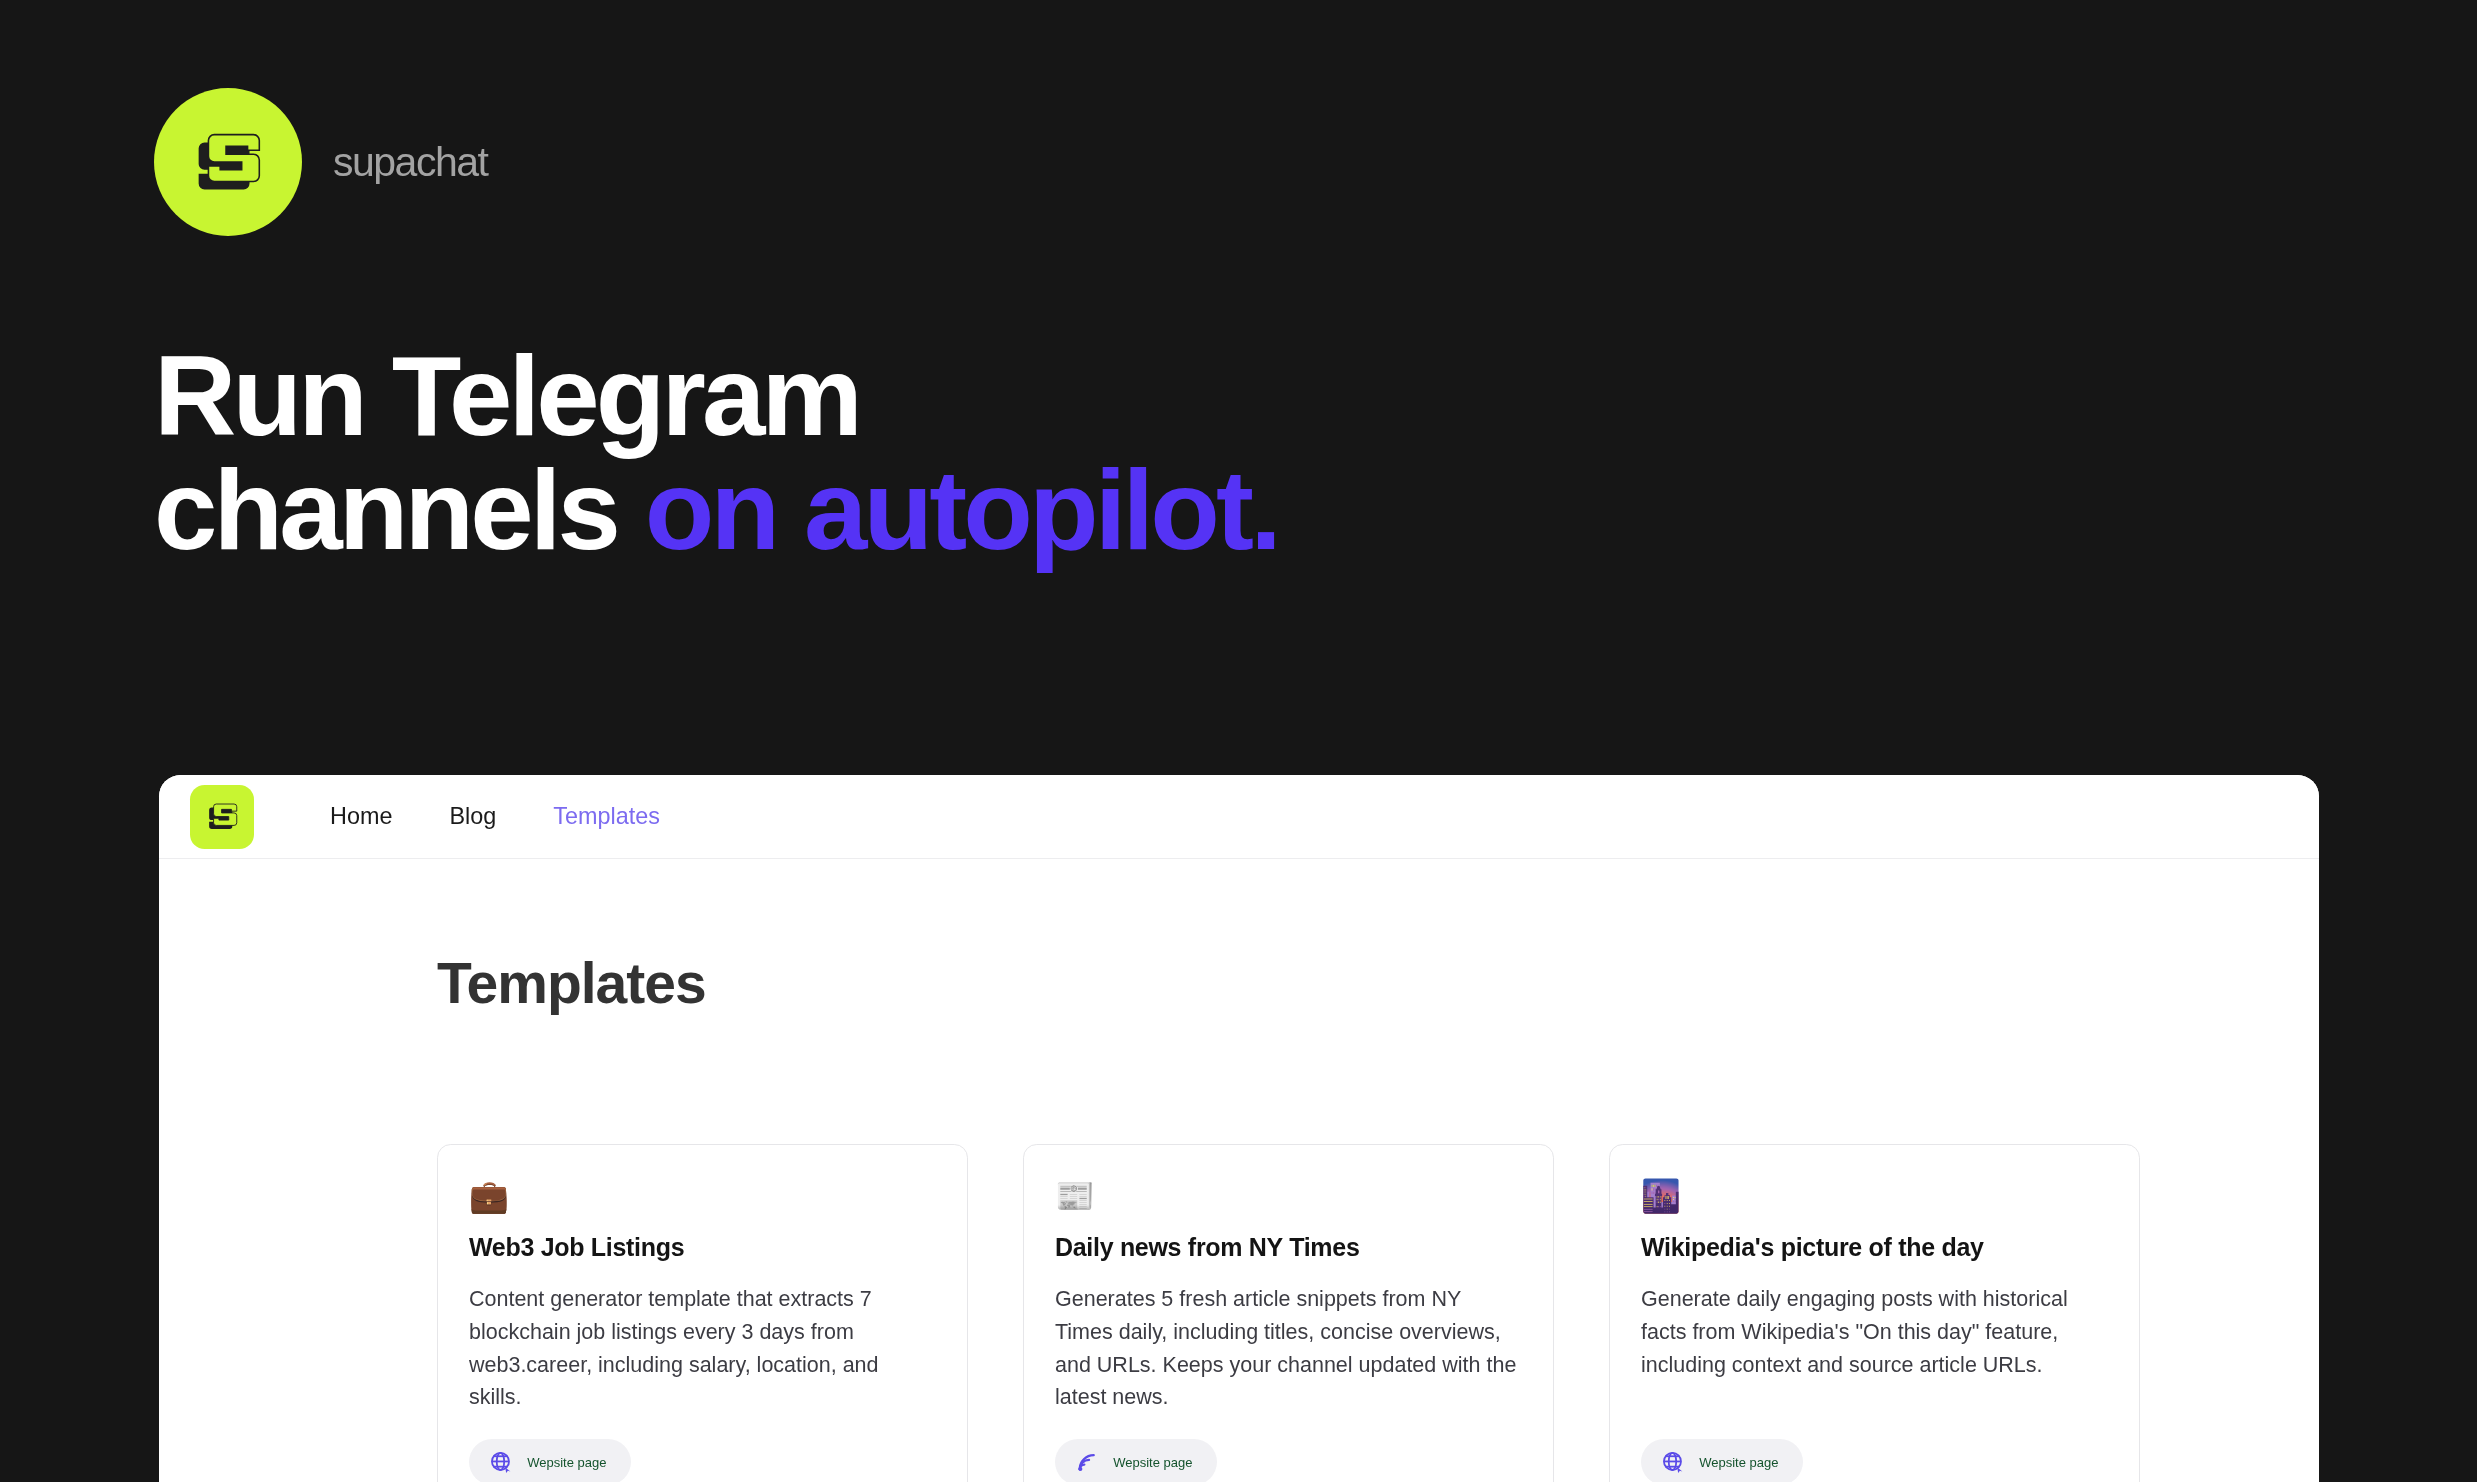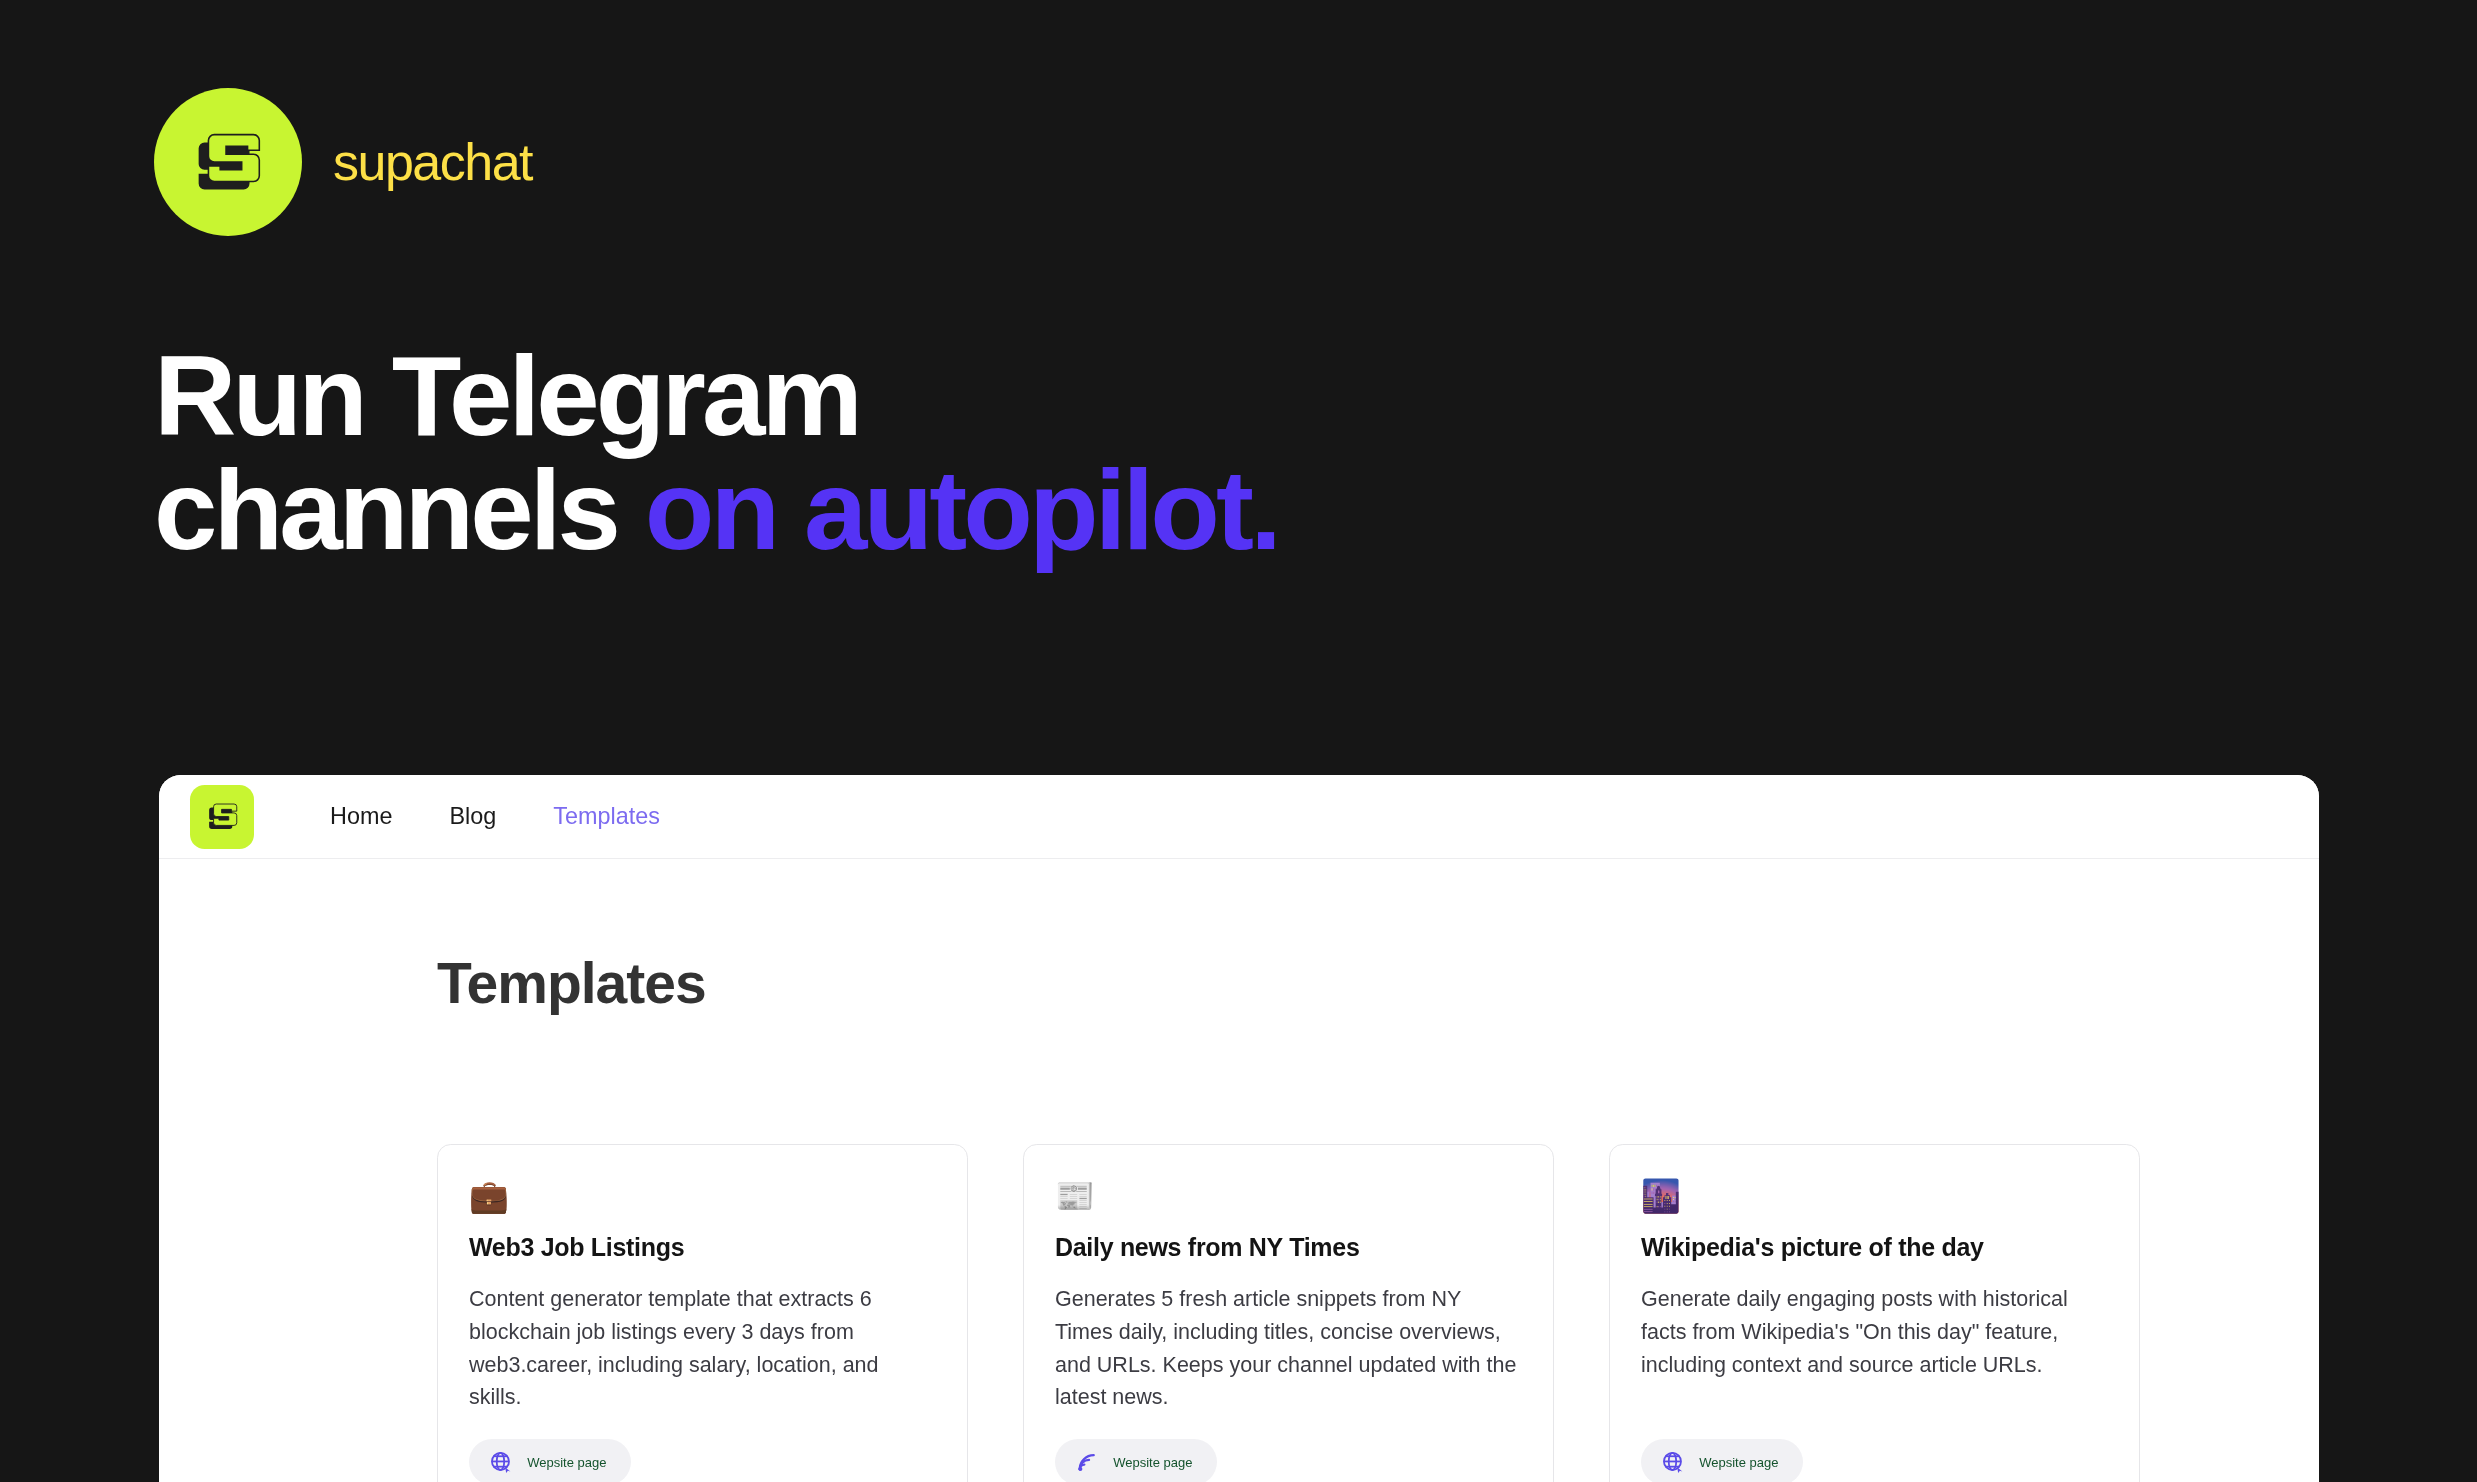--- a/index.html
+++ b/index.html
@@ -14,21 +14,21 @@
   .hero { position:absolute; left:0; top:0; width:2477px; height:780px; }
 
   .brand { position:absolute; left:154px; top:88px; display:flex; align-items:center; gap:31px; }
   .brand-mark {
     width:148px; height:148px; border-radius:50%;
     background:#C8F531;
     display:flex; align-items:center; justify-content:center;
   }
   .brand-mark svg { display:block; }
   .brand-name {
-    color:#fde047; font-size:52px; font-weight:500; letter-spacing:-1.5px;
+    color:#a3a3a3; font-size:41px; font-weight:500; letter-spacing:-1.5px;
     line-height:1;
   }
 
   .headline {
     position:absolute; left:154px; top:339px;
     font-size:114px; font-weight:700; line-height:1.0;
     letter-spacing:-3.9px; color:#FFFFFF; white-space:nowrap;
   }
   .headline .ln { display:block; }
   .headline .accent { color:#5533F5; }
@@ -153,21 +153,21 @@
   </div>
 
   <div class="page">
     <div class="page-title">Templates</div>
 
     <div class="cards">
 
       <div class="card">
         <div class="card-emoji">💼</div>
         <div class="card-title">Web3 Job Listings</div>
-        <div class="card-desc">Content generator template that extracts 6 blockchain job listings every 3 days from web3.career, including salary, location, and skills.</div>
+        <div class="card-desc">Content generator template that extracts 7 blockchain job listings every 3 days from web3.career, including salary, location, and skills.</div>
         <div class="card-badge">
           <svg class="badge-icon" viewBox="0 0 24 24" fill="none" stroke="#5B4BE8" stroke-width="1.7">
             <circle cx="11" cy="11" r="8.2"></circle>
             <ellipse cx="11" cy="11" rx="3.6" ry="8.2"></ellipse>
             <line x1="2.8" y1="11" x2="19.2" y2="11"></line>
             <line x1="4.2" y1="6" x2="17.8" y2="6"></line>
             <line x1="4.2" y1="16" x2="17.8" y2="16"></line>
             <path d="M15.5 16.5 l1 5.5 l1.6 -2 l2.4 0.6 z" fill="#5B4BE8" stroke="none"></path>
           </svg>
           <span class="badge-label">Wepsite page</span>

